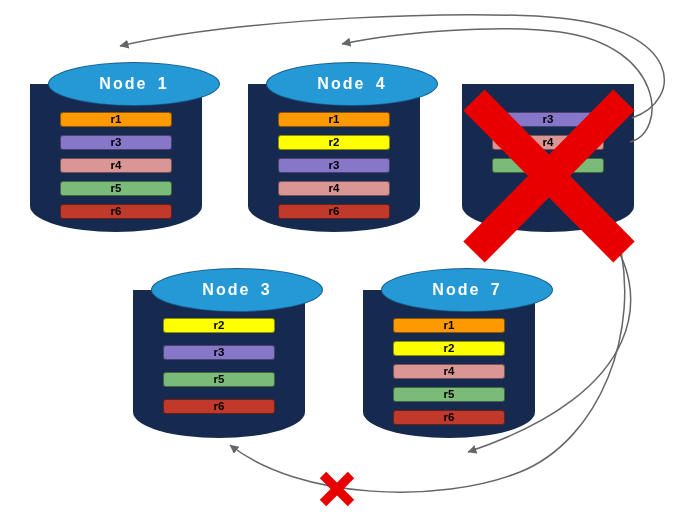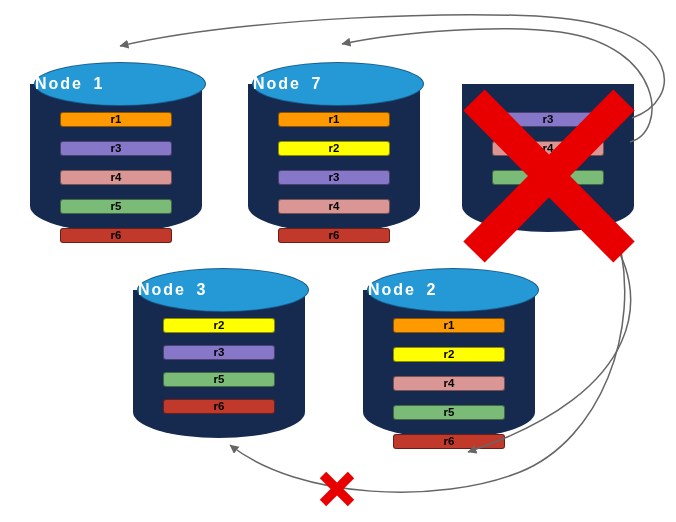--- a/index.html
+++ b/index.html
@@ -32,46 +32,46 @@
     position:absolute;
     left:0;
     top:22px;
     width:100%;
     height:calc(100% - 22px);
     background:var(--cyl-body);
     border-radius:0 0 50% 50% / 0 0 26px 26px;
   }
   .cyl-top{
     position:absolute;
-    left:4px;
+    left:18px;
     top:0;
     width:100%;
     height:44px;
     background:var(--cyl-top);
     border:1px solid rgba(10,40,80,.55);
     border-radius:50%;
     display:flex;
     align-items:center;
-    justify-content:flex-start;
+    justify-content:center;
   }
   .cyl-title{
     color:var(--title-text);
     font-weight:bold;
     font-size:16px;
     letter-spacing:2px;
     word-spacing:4px;
   }
   .bars{
     position:absolute;
     left:30px;
     right:30px;
     top:50px;
     display:flex;
     flex-direction:column;
-    gap:14px;
+    gap:8px;
   }
   .bars.gap-wide{gap:12px;}
   .bar{
     height:15px;
     border-radius:3px;
     border:1px solid rgba(0,0,0,.45);
     color:var(--bar-text);
     font-size:11.5px;
     font-weight:bold;
     display:flex;
@@ -114,21 +114,21 @@
         <div class="bar" style="background: rgb(135, 119, 200);">r3</div>
         <div class="bar" style="background: rgb(217, 150, 148);">r4</div>
         <div class="bar" style="background: rgb(122, 187, 120);">r5</div>
         <div class="bar" style="background: rgb(192, 57, 43);">r6</div>
       </div>
   </div>
 
   <div class="cyl" style="left:248px; top:62px;">
     <div class="cyl-body"></div>
     <div class="cyl-top">
-      <span class="cyl-title">Node 7</span>
+      <span class="cyl-title">Node 4</span>
     </div>
     <div class="bars">
         <div class="bar" style="background: rgb(255, 153, 0);">r1</div>
         <div class="bar" style="background: rgb(255, 255, 0);">r2</div>
         <div class="bar" style="background: rgb(135, 119, 200);">r3</div>
         <div class="bar" style="background: rgb(217, 150, 148);">r4</div>
         <div class="bar" style="background: rgb(192, 57, 43);">r6</div>
       </div>
   </div>
 
@@ -150,21 +150,21 @@
         <div class="bar" style="background: rgb(255, 255, 0);">r2</div>
         <div class="bar" style="background: rgb(135, 119, 200);">r3</div>
         <div class="bar" style="background: rgb(122, 187, 120);">r5</div>
         <div class="bar" style="background: rgb(192, 57, 43);">r6</div>
       </div>
   </div>
 
   <div class="cyl" style="left:363px; top:268px;">
     <div class="cyl-body"></div>
     <div class="cyl-top">
-      <span class="cyl-title">Node 2</span>
+      <span class="cyl-title">Node 7</span>
     </div>
     <div class="bars">
         <div class="bar" style="background: rgb(255, 153, 0);">r1</div>
         <div class="bar" style="background: rgb(255, 255, 0);">r2</div>
         <div class="bar" style="background: rgb(217, 150, 148);">r4</div>
         <div class="bar" style="background: rgb(122, 187, 120);">r5</div>
         <div class="bar" style="background: rgb(192, 57, 43);">r6</div>
       </div>
   </div>
 

